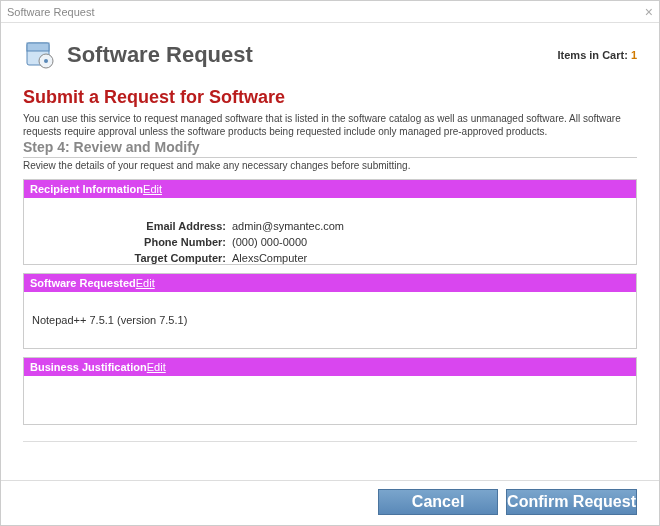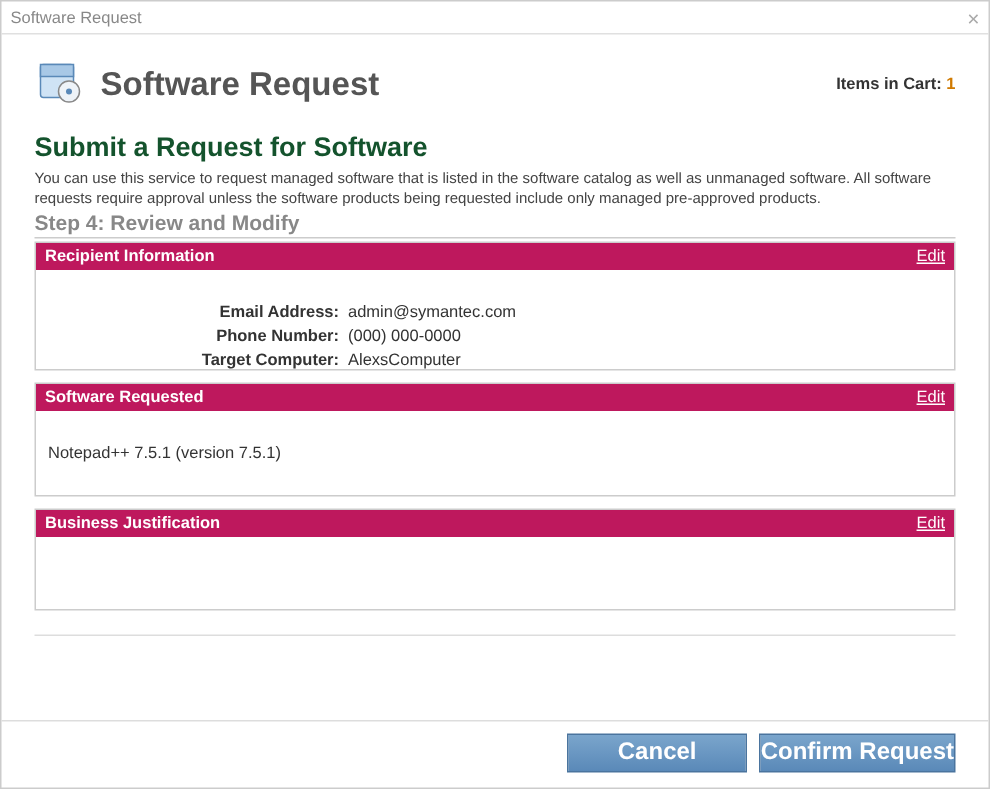--- a/index.html
+++ b/index.html
@@ -54,21 +54,21 @@
   }
   .cart-info {
     font-size: 11px;
     color: #333;
     font-weight: bold;
   }
   .cart-count { color: #d07a00; font-weight: bold; }
   .page-heading {
     font-size: 18px;
     font-weight: bold;
-    color: #14532d;
+    color: #b91c1c;
     margin-bottom: 4px;
   }
   .desc {
     font-size: 10px;
     color: #444;
     line-height: 1.3;
     margin-bottom: 1px;
   }
   .step-label {
     font-size: 14px;
@@ -84,27 +84,27 @@
     margin-bottom: 8px;
   }
   .panel {
     border: 1px solid #ccc;
     margin-bottom: 8px;
   }
   .panel.p1 { height: 86px; }
   .panel.p2 { height: 76px; }
   .panel.p3 { height: 68px; }
   .panel-header {
-    background: #be185d;
+    background: #d946ef;
     color: #fff;
     font-size: 11px;
     font-weight: bold;
     padding: 3px 6px;
     display: flex;
-    justify-content: space-between;
+    justify-content: flex-start;
     align-items: center;
   }
   .panel-header .edit {
     color: #fff;
     text-decoration: underline;
     font-weight: normal;
     cursor: pointer;
     font-size: 11px;
   }
   .panel-body {
@@ -173,20 +173,21 @@
       </div>
       <div class="cart-info">
         <span>Items in Cart:</span>
         <span class="cart-count">1</span>
       </div>
     </div>
 
     <div class="page-heading">Submit a Request for Software</div>
     <div class="desc">You can use this service to request managed software that is listed in the software catalog as well as unmanaged software. All software requests require approval unless the software products being requested include only managed pre-approved products.</div>
     <div class="step-label">Step 4: Review and Modify</div>
+    <div class="step-desc">Review the details of your request and make any necessary changes before submitting.</div>
 
     <div class="panel p1">
       <div class="panel-header">
         <span>Recipient Information</span>
         <span class="edit">Edit</span>
       </div>
       <div class="panel-body">
         <div class="field-row">
           <div class="field-label">Email Address:</div>
           <div class="field-value">admin@symantec.com</div>

